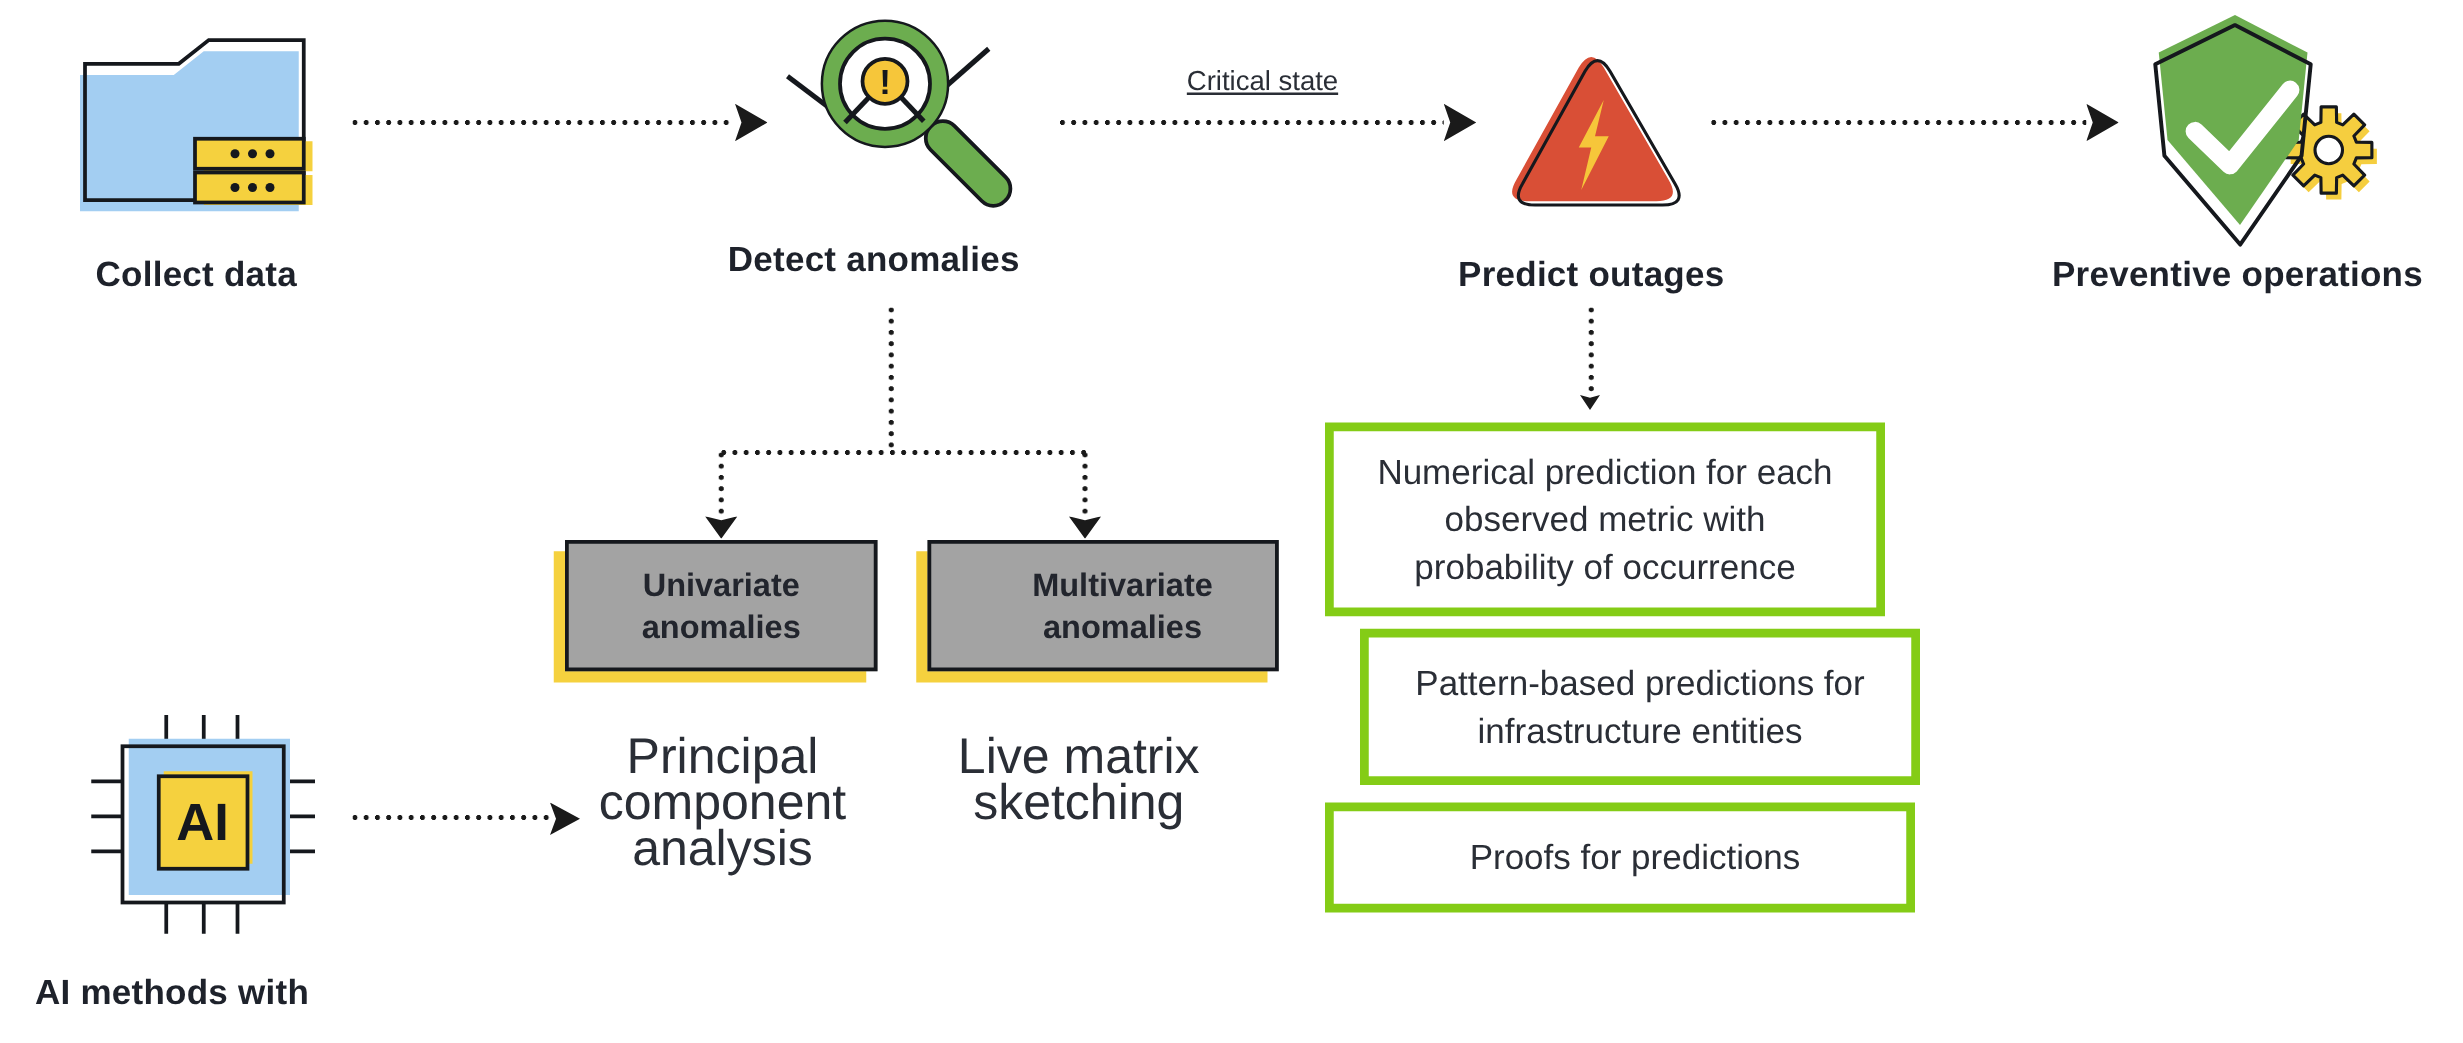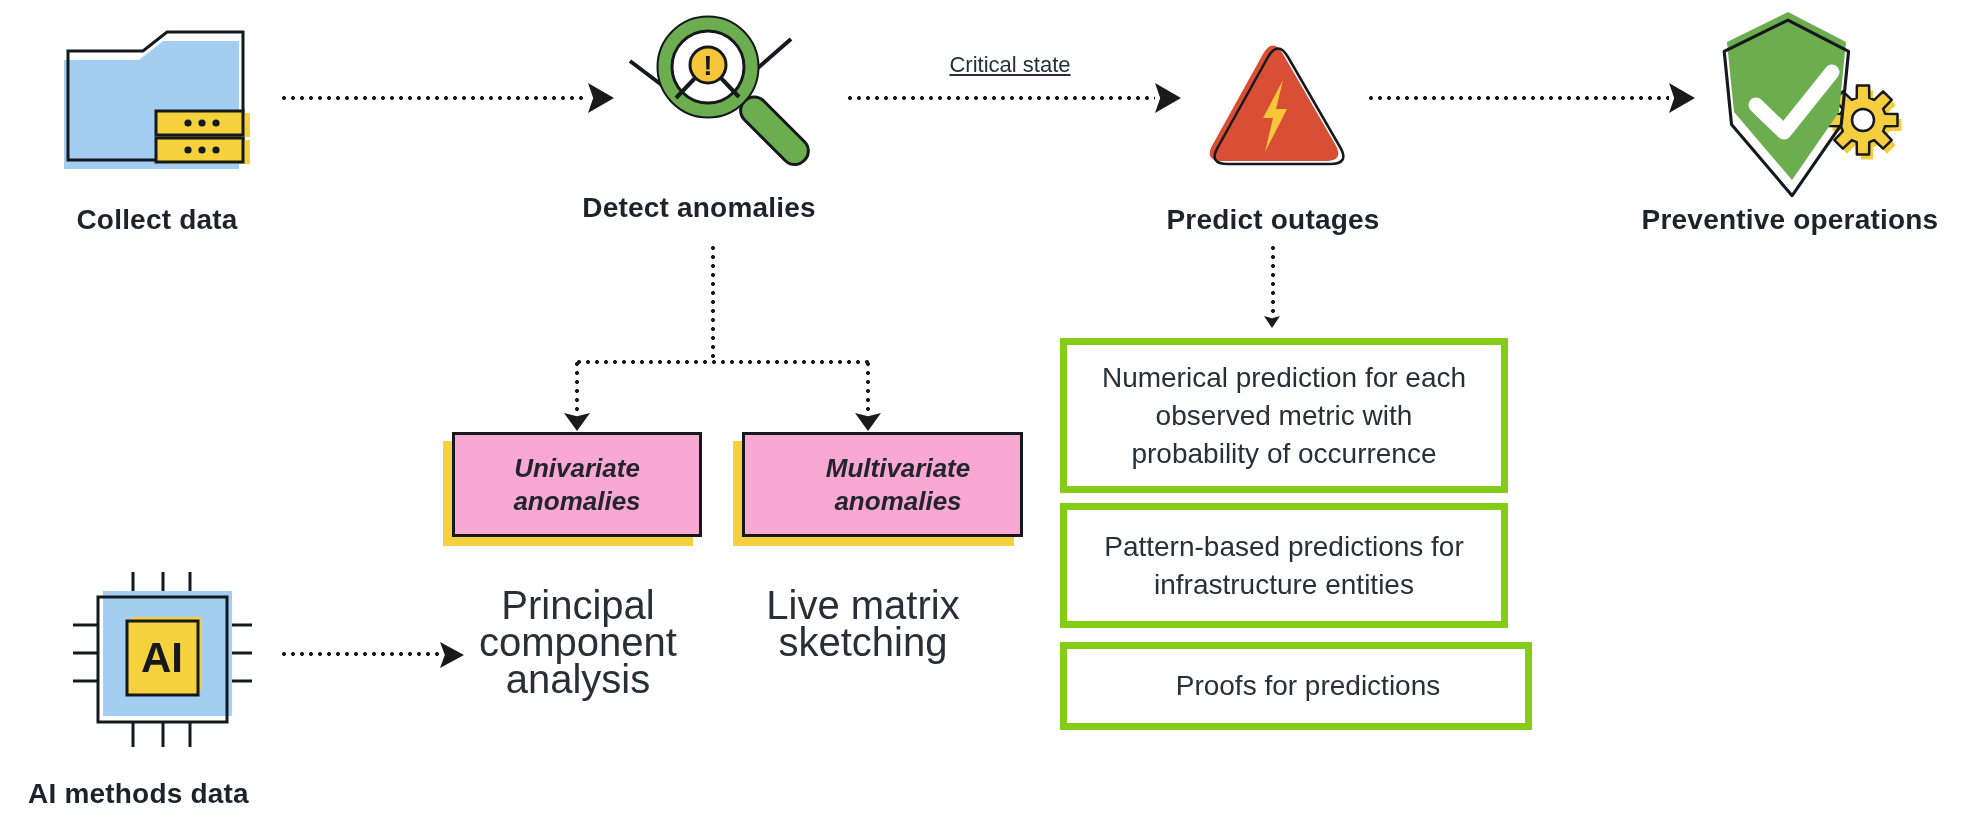--- a/index.html
+++ b/index.html
@@ -9,23 +9,23 @@
   }
   .abs{position:absolute;}
   .step-label{font-weight:bold;font-size:28px;line-height:32px;text-align:center;color:#1e222b;letter-spacing:0.2px;}
   .plain{font-size:40px;line-height:37px;text-align:center;color:#2a2e36;}
   .small-label{font-size:22px;line-height:26px;text-align:center;color:#2a2e36;}
   .dots-h{height:4px;background-image:radial-gradient(circle at 2px 2px,#1a1a1a 1.9px,transparent 2.2px);background-size:9px 4px;background-repeat:repeat-x;}
   .dots-v{width:4px;background-image:radial-gradient(circle at 2px 2px,#1a1a1a 1.9px,transparent 2.2px);background-size:4px 9px;background-repeat:repeat-y;}
   .ah-r{background:#1a1a1a;clip-path:polygon(0% 0%,100% 50%,0% 100%,20% 50%);}
   .ah-d{background:#1a1a1a;clip-path:polygon(0% 0%,50% 18%,100% 0%,50% 100%);}
   .ybox{
-    background:#f9a8d4;border:3px solid #15181d;box-shadow:-9px 9px 0 #F5D13E;
+    background:#a3a3a3;border:3px solid #15181d;box-shadow:-9px 9px 0 #F5D13E;
     display:flex;align-items:center;justify-content:center;text-align:center;
-    font-weight:bold;font-size:26px;line-height:33px;color:#22252d;font-style:italic;
+    font-weight:bold;font-size:26px;line-height:33px;color:#22252d;
   }
   .bbox{
     background:#fff;border:7px solid #84cc16;
     display:flex;align-items:center;justify-content:center;text-align:center;
   }
   .bbox .inner{width:392px;font-size:28px;line-height:38px;color:#2a2e36;}
 </style>
 </head>
 <body>
 
@@ -111,21 +111,21 @@
 
   <div class="abs plain" style="left:478px;top:587px;width:200px;">Principal component analysis</div>
   <div class="abs plain" style="left:763px;top:587px;width:200px;">Live matrix sketching</div>
 
   <div class="abs dots-v" style="left:1271px;top:246px;height:70px;"></div>
   <div class="abs ah-d" style="left:1264px;top:316px;width:16px;height:12px;"></div>
 
   <div class="abs bbox" style="left:1060px;top:338px;width:434px;height:141px;">
     <div class="inner">Numerical prediction for each observed metric with probability of occurrence</div>
   </div>
-  <div class="abs bbox" style="left:1060px;top:503px;width:434px;height:111px;">
+  <div class="abs bbox" style="left:1088px;top:503px;width:434px;height:111px;">
     <div class="inner">Pattern-based predictions for infrastructure entities</div>
   </div>
   <div class="abs bbox" style="left:1060px;top:642px;width:434px;height:74px;padding-left:24px;">
     <div class="inner">Proofs for predictions</div>
   </div>
 
   <svg class="abs" style="left:60px;top:555px;" width="220" height="215" viewBox="0 0 220 215">
     <g stroke="#15181d" stroke-width="3">
       <line x1="73" y1="42" x2="73" y2="17"></line>
         <line x1="103" y1="42" x2="103" y2="17"></line>
@@ -143,15 +143,15 @@
     <rect x="43" y="36" width="129" height="125" fill="#A3CEF2"></rect>
     <rect x="38" y="42" width="129" height="125" fill="none" stroke="#15181d" stroke-width="3"></rect>
     <rect x="71" y="62" width="71" height="74" fill="#F5D13E"></rect>
     <rect x="67" y="66" width="71" height="74" fill="#F5D13E" stroke="#15181d" stroke-width="3"></rect>
     <text x="102" y="117" text-anchor="middle" font-size="42" font-weight="bold" fill="#15181d" font-family="Liberation Sans, sans-serif">AI</text>
   </svg>
 
   <div class="abs dots-h" style="left:282px;top:652px;width:158px;"></div>
   <div class="abs ah-r" style="left:440px;top:642px;width:24px;height:26px;"></div>
 
-  <div class="abs step-label" style="left:28px;top:778px;width:260px;text-align:left;">AI methods data</div>
+  <div class="abs step-label" style="left:28px;top:778px;width:260px;text-align:left;">AI methods with</div>
 
 </div>
 
 </body></html>

